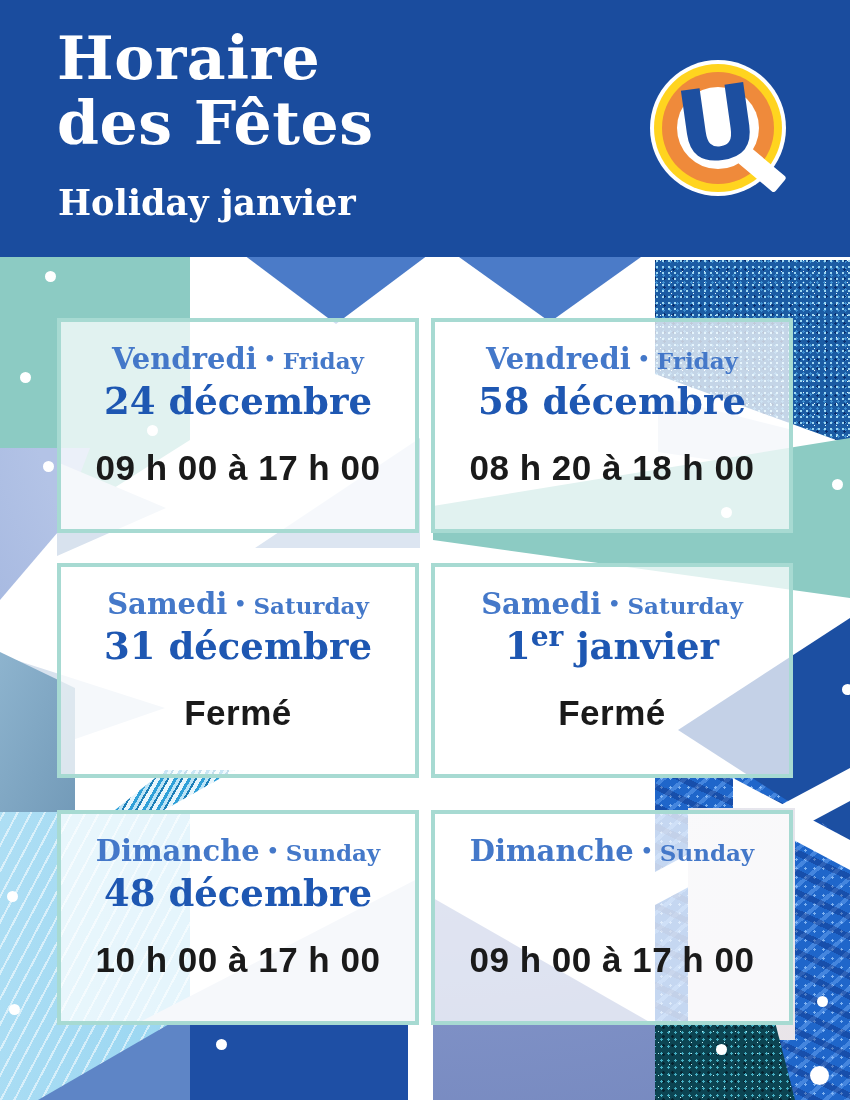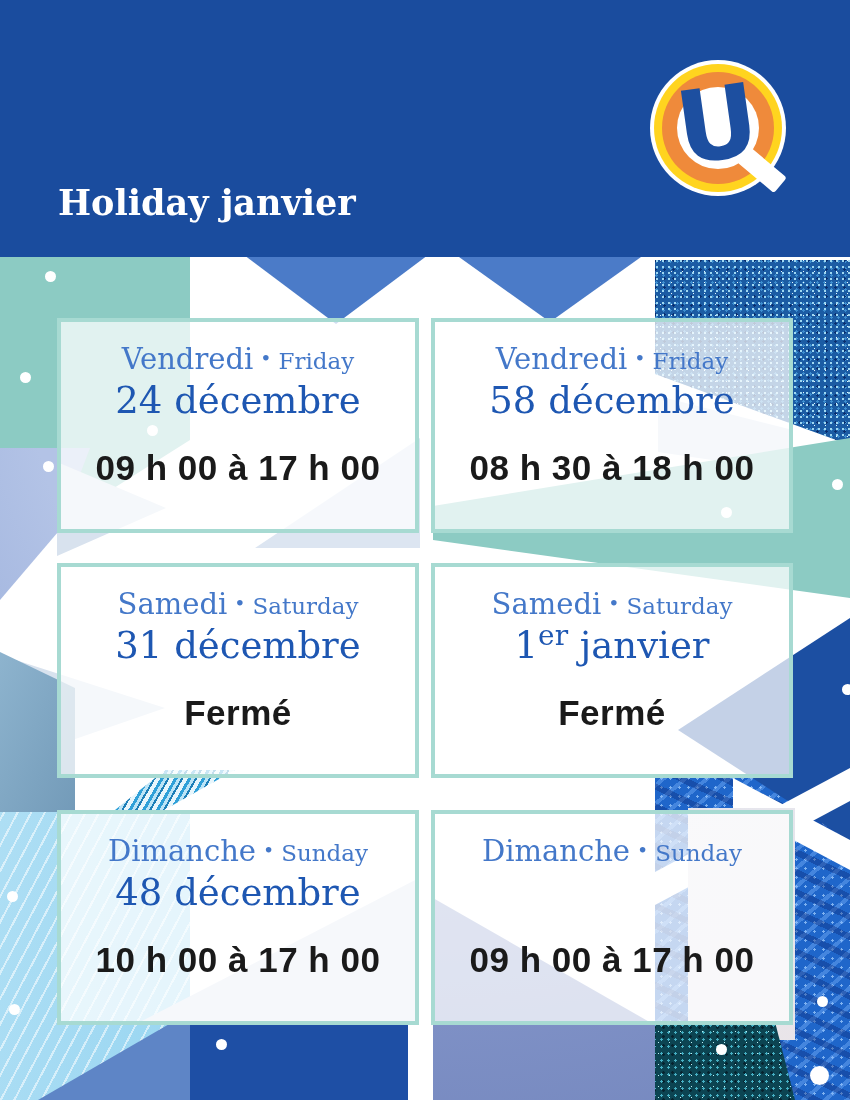--- a/index.html
+++ b/index.html
@@ -78,25 +78,25 @@
          font-family:"DejaVu Sans",sans-serif;font-weight:bold;font-size:100px;color:#1D4FA0;
          transform:rotate(-8deg);padding-bottom:8px;box-sizing:border-box;}
 
   
   .card{position:absolute;width:362px;height:215px;box-sizing:border-box;
         border:4px solid var(--card_border);background:rgba(255,255,255,.74);
         text-align:center;z-index:10;}
   .c1{left:57px;top:318px;}  .c2{left:431px;top:318px;}
   .c3{left:57px;top:563px;}  .c4{left:431px;top:563px;}
   .c5{left:57px;top:810px;}  .c6{left:431px;top:810px;}
-  .dayLine{margin-top:20px;color:var(--accent_day);font-weight:normal;line-height:34px;}
+  .dayLine{margin-top:20px;color:var(--accent_day);font-weight:bold;line-height:34px;}
   .dayFr{font-size:29px;}
   .sep{font-size:19px;margin:0 7px;position:relative;top:-4px;}
   .dayEn{font-size:23px;}
-  .dateLine{color:var(--accent_date);font-weight:normal;font-size:37px;line-height:40px;}
+  .dateLine{color:var(--accent_date);font-weight:bold;font-size:37px;line-height:40px;}
   .dateLine sup{font-size:28px;line-height:0;}
   .hours{position:absolute;left:0;right:0;top:126px;color:var(--hours_text);
          font-family:"Liberation Sans",sans-serif;font-weight:bold;font-size:35px;letter-spacing:.5px;}
 </style>
 </head>
 <body>
 
 <div class="poster">
 
   <div>
@@ -132,20 +132,24 @@
     <div class="dot" style="left:842px;top:684px"></div>
     <div class="dot" style="left:7px;top:891px"></div>
     <div class="dot" style="left:9px;top:1004px"></div>
     <div class="dot" style="left:216px;top:1039px"></div>
     <div class="dot" style="left:817px;top:996px"></div>
     <div class="dot" style="left:716px;top:1044px"></div>
     <div class="dot" style="left:810px;top:1066px;width:19px;height:19px"></div>
   </div>
 
   <div class="header">
+    <div class="title">
+      <div>Horaire</div>
+      <div>des Fêtes</div>
+    </div>
     <div class="subtitle">Holiday janvier</div>
     <div class="logo">
       <div class="ringYellow"></div>
       <div class="ringOrange"></div>
       <div class="logoCenter"></div>
       <div class="logoNotch"></div>
       <div class="logoU">U</div>
     </div>
   </div>
 
@@ -159,21 +163,21 @@
     <div class="hours">09 h 00 à 17 h 00</div>
   </div>
 
   <div class="card c2">
     <div class="dayLine">
       <span class="dayFr">Vendredi</span><span class="sep">•</span><span class="dayEn">Friday</span>
     </div>
     <div class="dateLine">
       <span></span><sup></sup><span>58 décembre</span>
     </div>
-    <div class="hours">08 h 30 à 18 h 00</div>
+    <div class="hours">08 h 20 à 18 h 00</div>
   </div>
 
   <div class="card c3">
     <div class="dayLine">
       <span class="dayFr">Samedi</span><span class="sep">•</span><span class="dayEn">Saturday</span>
     </div>
     <div class="dateLine">
       <span></span><sup></sup><span>31 décembre</span>
     </div>
     <div class="hours">Fermé</div>

